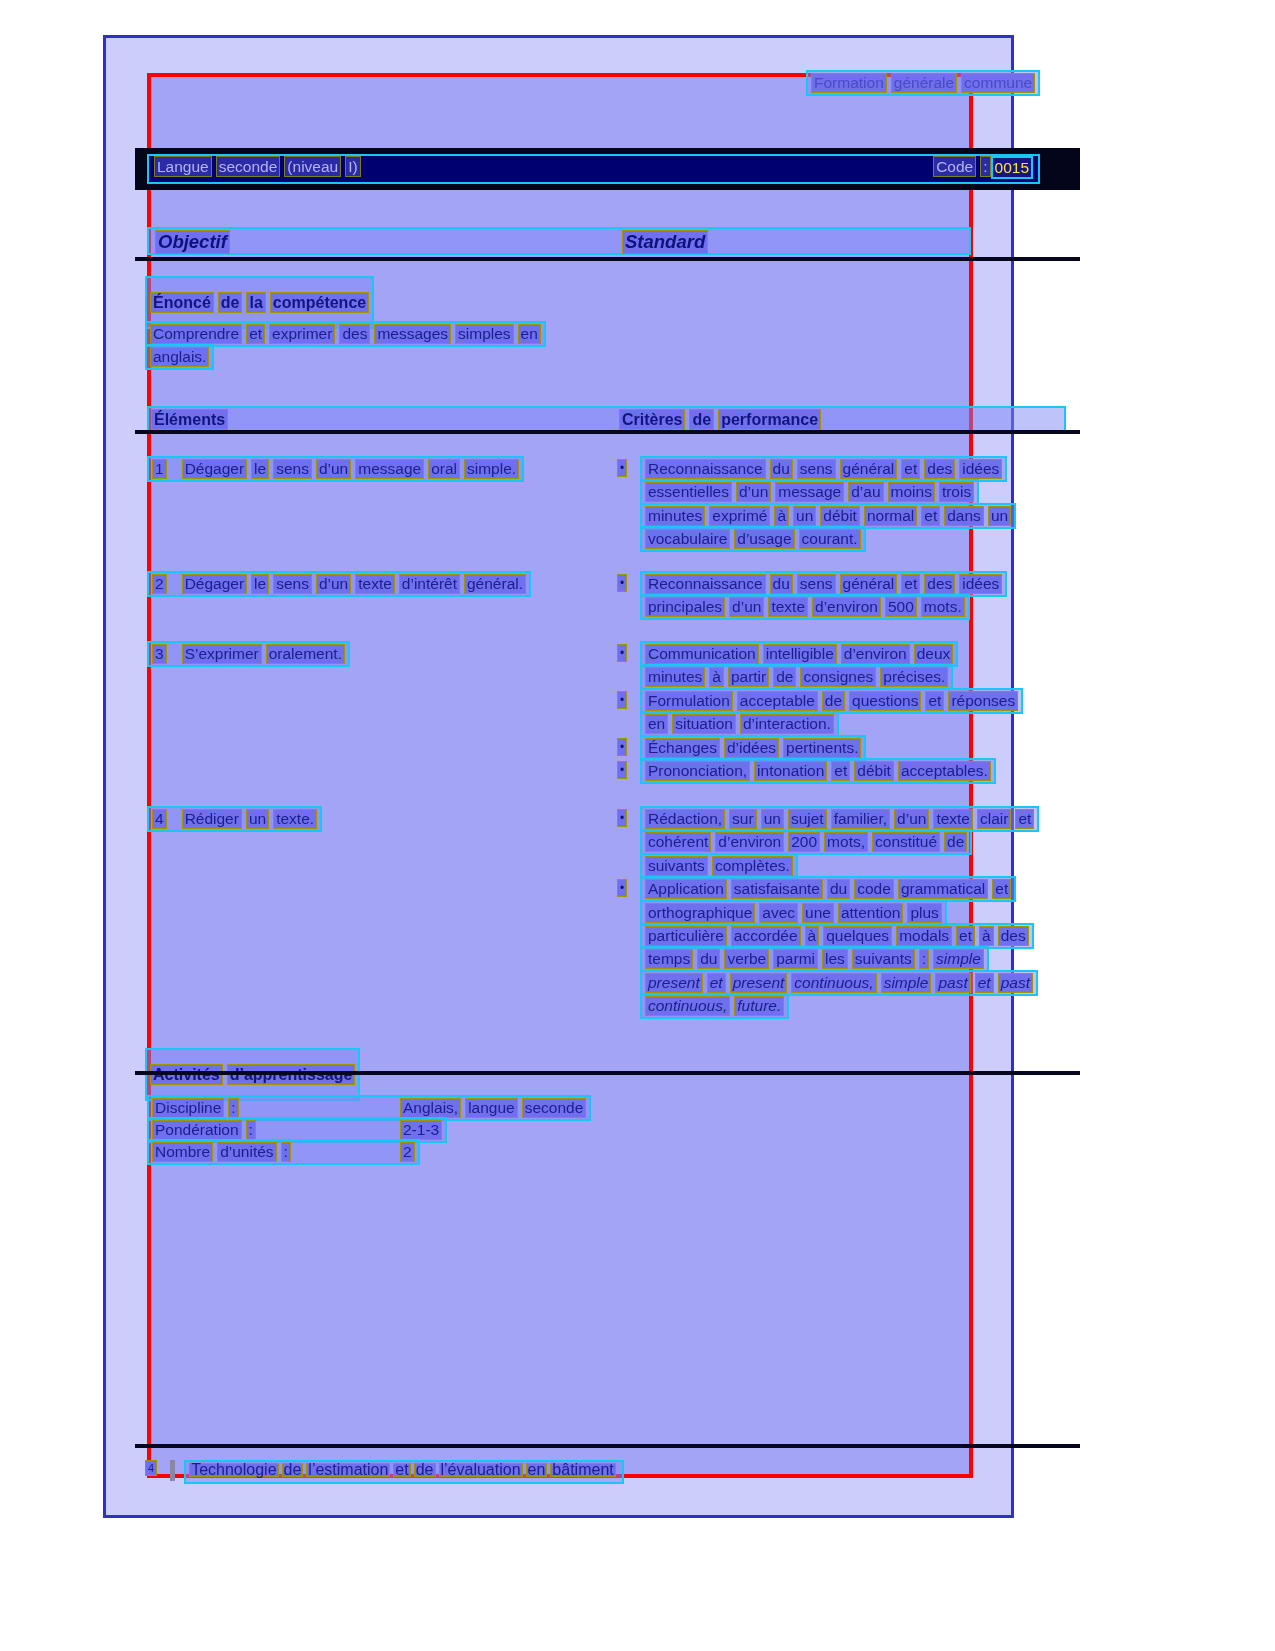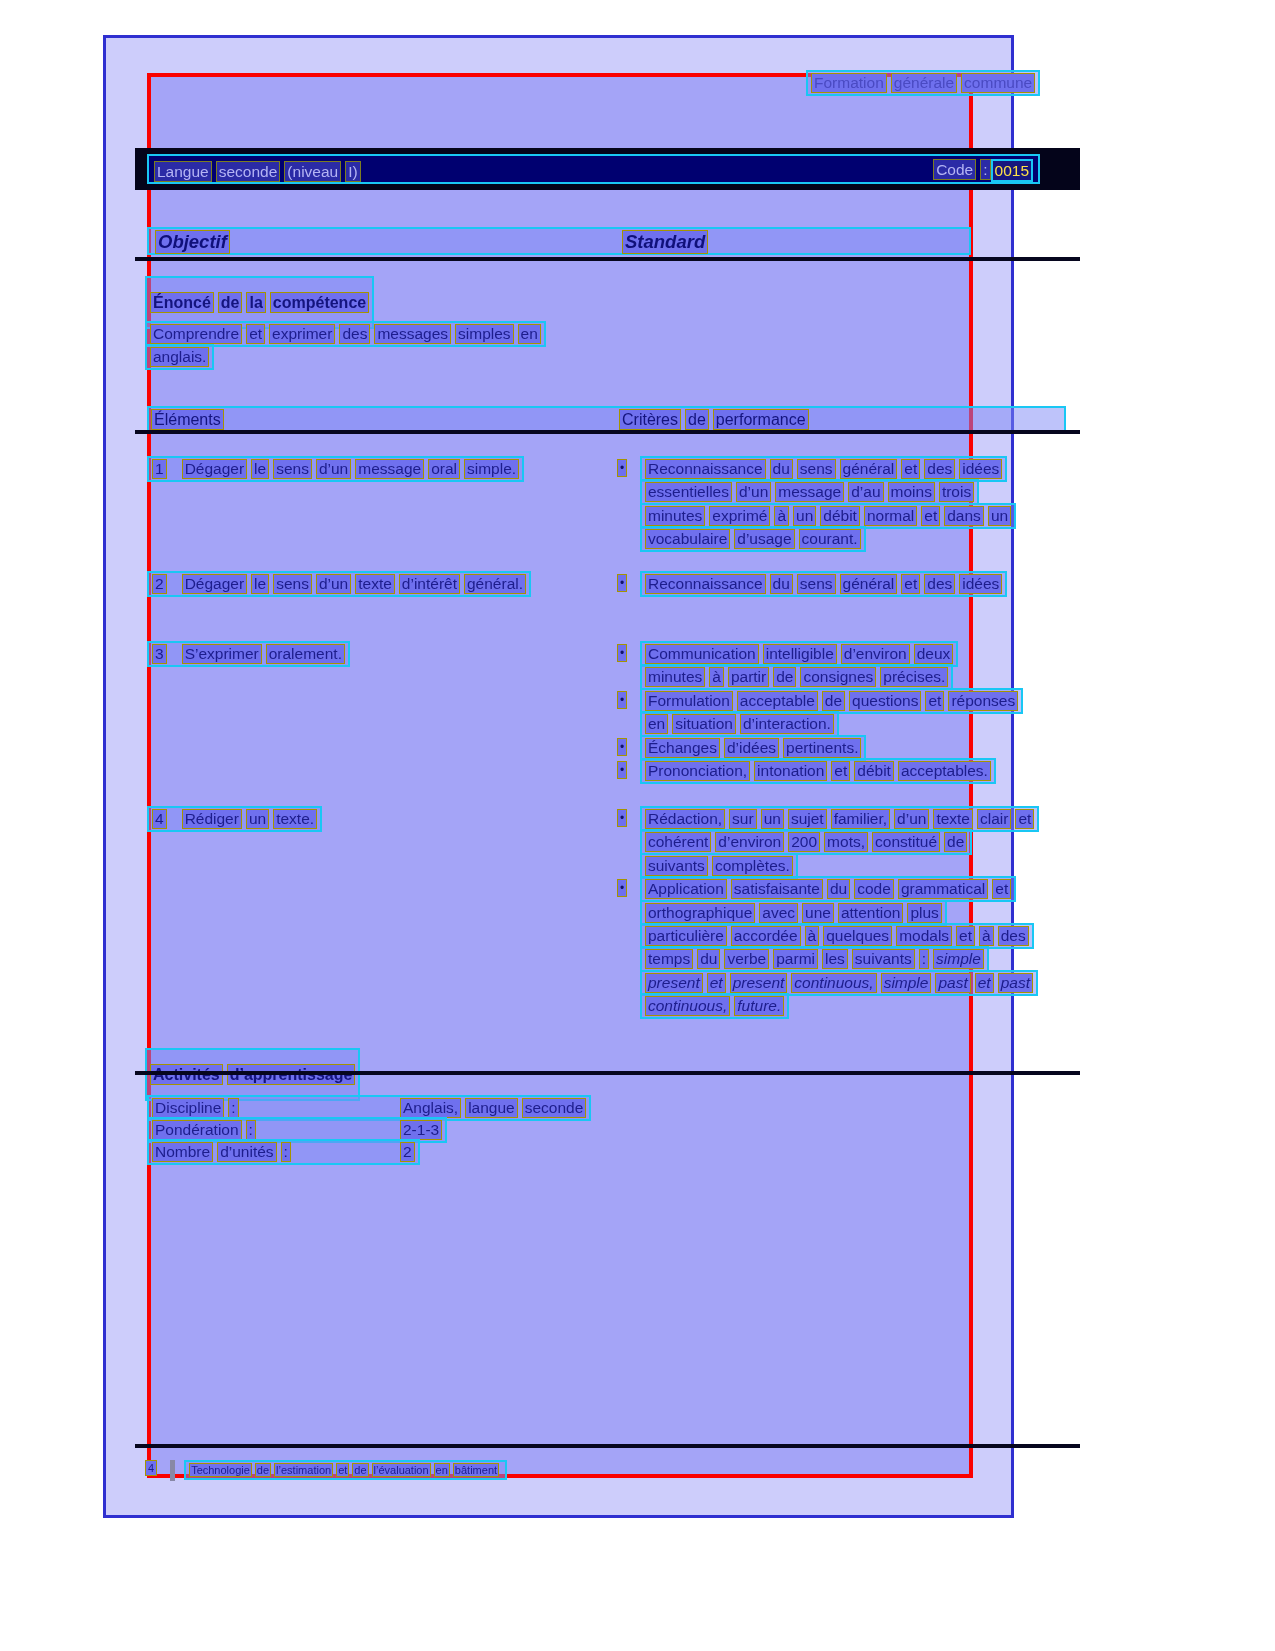--- a/index.html
+++ b/index.html
@@ -9,32 +9,32 @@
   .red-frame{position:absolute;left:147px;top:73px;width:826px;height:1405px;background:#a4a4f7;border:4px solid #fb0100}
   .rule{position:absolute;left:135px;width:945px;height:4px;background:#06061e}
   
   .w{display:inline-block;background:#6f70ee;border:1px solid #a59400;color:#1d1d8c;padding:0 2px;margin-right:4px;line-height:18px;vertical-align:top;white-space:pre}
   .w:last-child{margin-right:0}
   .it{font-style:italic}
   .line{display:inline-block;border:2px solid #19c7f4;background:rgba(125,135,245,.5);padding:1px 3px;white-space:nowrap;vertical-align:top}
   .numgap{display:inline-block;width:11px}
   
   .headerbar{position:absolute;left:135px;top:148px;width:945px;height:42px;background:#04041a;padding:6px 12px}
-  .bar-line{width:893px;height:30px;background:#000070;border:2px solid #19c7f4;display:flex;justify-content:space-between;align-items:flex-end;padding:0 5px}
+  .bar-line{width:893px;height:30px;background:#000070;border:2px solid #19c7f4;display:flex;justify-content:space-between;align-items:flex-start;padding:0 5px}
   .headerbar .w{background:#2b2ba6;border-color:#7d7d20;color:#b4b4f4;line-height:19px}
   .headerbar .codeval{background:#16167e;border:2px solid #19c7f4;color:#fde047}
   .bar-group{white-space:nowrap}
   
   .objstd{position:absolute;left:147px;top:227px;width:824px;height:28px;border:2px solid #19c7f4;background:rgba(125,135,245,.5)}
   .objstd .colhead{position:absolute;top:1px}
   .objstd .w{font-weight:bold;font-style:italic;font-size:18.5px;color:#10107a;line-height:22px}
   
   .elemhead{position:absolute;left:147px;top:406px;width:919px;height:26px;border:2px solid #19c7f4;background:rgba(125,135,245,.5)}
   .elemhead .colhead{position:absolute;top:1px}
-  .elemhead .w{font-weight:normal;font-size:16px;line-height:19px;color:#14147e}
+  .elemhead .w{font-weight:bold;font-size:16px;line-height:19px;color:#14147e}
   .heading{position:absolute}
   .heading .w{font-weight:bold;font-size:16px;line-height:19px;color:#14147e}
   .heading.boxed{border:2px solid #19c7f4;background:rgba(125,135,245,.5);padding:14px 3px}
   
   .para{position:absolute}
   .pline{height:23.4px}
   
   #rows{position:absolute;left:147px;top:0;width:919px;height:1348px}
   .trow{position:absolute;left:0;width:919px}
   .lline{position:absolute;left:0;top:0}
@@ -43,21 +43,21 @@
   .bcell{flex:0 0 23px;padding-top:3px}
   .bmark{width:10px;padding:0;text-align:center;font-size:12px;line-height:16px;color:#13136b}
   
   #info{position:absolute;left:147px;top:1095px}
   .iline{position:absolute;left:0;height:22px}
   .ilabel{display:inline-block;width:248px}
   
   .footer{position:absolute;left:145px;top:1460px;display:flex;align-items:flex-start;gap:9px}
   .footer .pagenum{font-size:11px;line-height:14px}
   .vbar{display:inline-block;width:5px;height:21px;background:#8888a6}
-  .line.small{font-size:11px}
+  .line.small{font-size:16px}
   .line.small .w{line-height:12px;margin-right:3px;padding:0 1px}
   .formation{position:absolute;left:806px;top:70px}
   .formation .w{color:#4a4ac2}
 </style>
 </head>
 <body>
 
 <div class="page">
 
   <div class="overlay"></div>
@@ -115,20 +115,24 @@
           </div>
         </div>
       </div>
       <div class="trow" style="top:571px">
         <div class="lline"><span class="line"><span class="w">2</span><span class="numgap"></span><span class="w">Dégager</span><span class="w">le</span><span class="w">sens</span><span class="w">d’un</span><span class="w">texte</span><span class="w">d’intérêt</span><span class="w">général.</span></span></div>
         <div class="rcol">
           <div class="rline">
             <span class="bcell"><span class="w bmark">•</span></span>
             <span class="line"><span class="w">Reconnaissance</span><span class="w">du</span><span class="w">sens</span><span class="w">général</span><span class="w">et</span><span class="w">des</span><span class="w">idées</span></span>
           </div>
+          <div class="rline">
+            <span class="bcell"></span>
+            <span class="line"><span class="w">principales</span><span class="w">d’un</span><span class="w">texte</span><span class="w">d’environ</span><span class="w">500</span><span class="w">mots.</span></span>
+          </div>
         </div>
       </div>
       <div class="trow" style="top:641px">
         <div class="lline"><span class="line"><span class="w">3</span><span class="numgap"></span><span class="w">S’exprimer</span><span class="w">oralement.</span></span></div>
         <div class="rcol">
           <div class="rline">
             <span class="bcell"><span class="w bmark">•</span></span>
             <span class="line"><span class="w">Communication</span><span class="w">intelligible</span><span class="w">d’environ</span><span class="w">deux</span></span>
           </div>
           <div class="rline">

